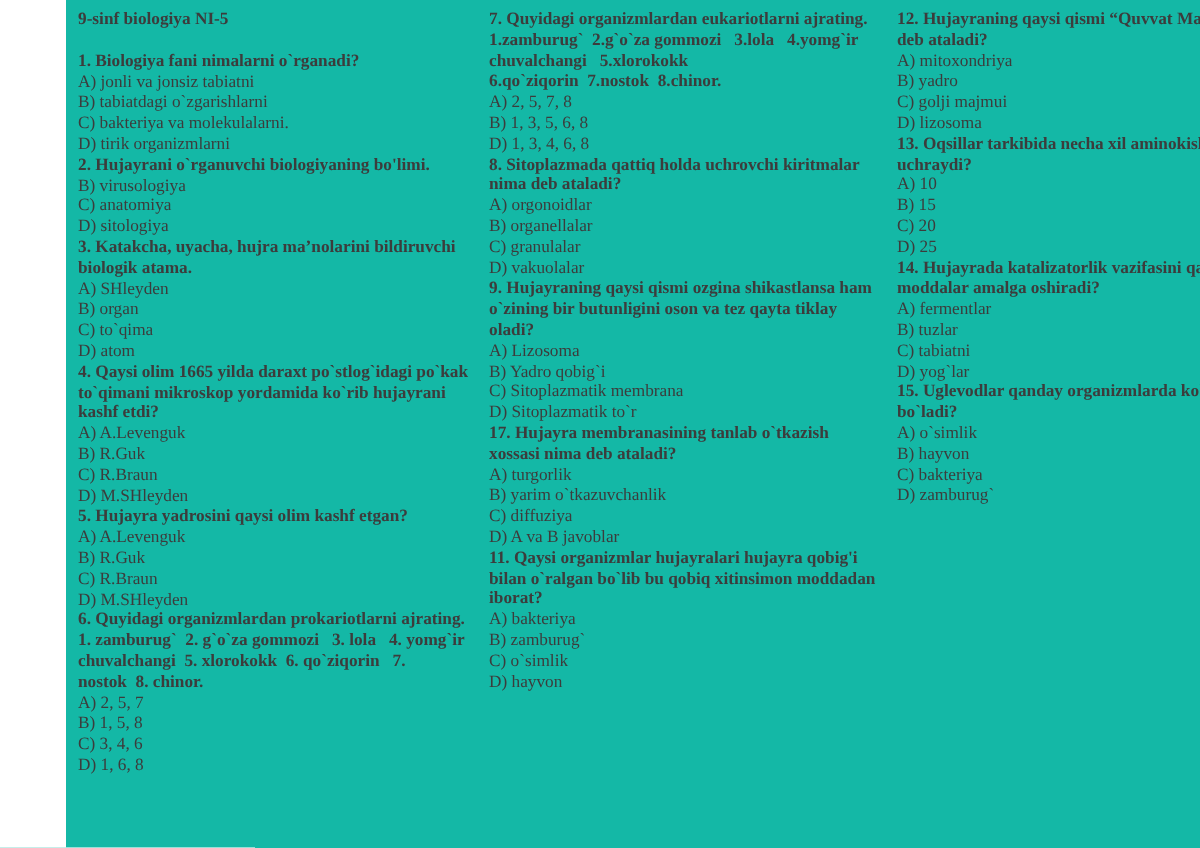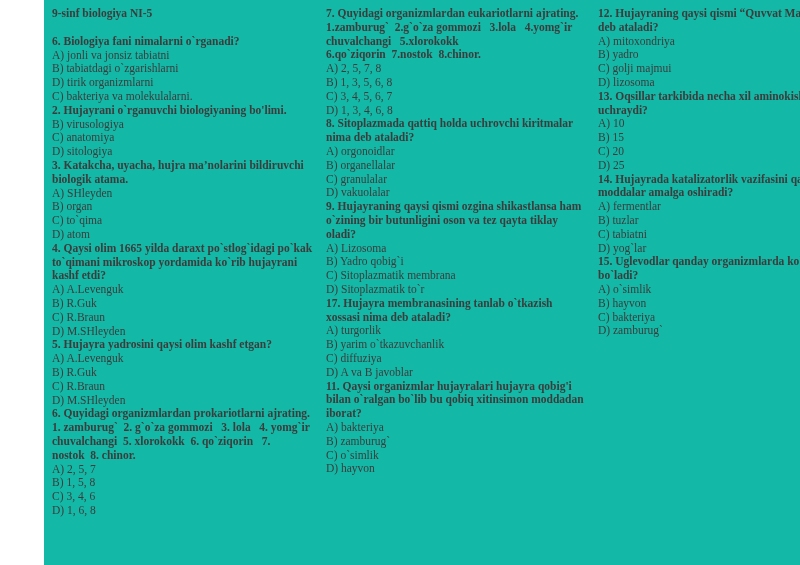--- a/index.html
+++ b/index.html
@@ -43,25 +43,25 @@
     white-space: pre-wrap;
   }
 </style>
 </head>
 <body>
 
 <div class="page">
   <div class="col col-1">
     <div class="doc-title">9-sinf biologiya NI-5</div>
     <div>
-        <div class="question">6. Biologiya fani nimalarni o`rganadi?</div>
+        <div class="question">1. Biologiya fani nimalarni o`rganadi?</div>
         <div class="option">A) jonli va jonsiz tabiatni</div>
         <div class="option">B) tabiatdagi o`zgarishlarni</div>
+        <div class="option">C) bakteriya va molekulalarni.</div>
         <div class="option">D) tirik organizmlarni</div>
-        <div class="option">C) bakteriya va molekulalarni.</div>
         <div class="question">2. Hujayrani o`rganuvchi biologiyaning bo'limi.</div>
         <div class="option">B) virusologiya</div>
         <div class="option">C) anatomiya</div>
         <div class="option">D) sitologiya</div>
         <div class="question">3. Katakcha, uyacha, hujra ma’nolarini bildiruvchi biologik atama.</div>
         <div class="option">A) SHleyden</div>
         <div class="option">B) organ</div>
         <div class="option">C) to`qima</div>
         <div class="option">D) atom</div>
         <div class="question">4. Qaysi olim 1665 yilda daraxt po`stlog`idagi po`kak to`qimani mikroskop yordamida ko`rib hujayrani kashf etdi?</div>
@@ -85,21 +85,20 @@
       </div>
   </div>
   <div class="col col-2">
     <div>
         <div class="question">7. Quyidagi organizmlardan eukariotlarni ajrating.
 1.zamburug`  2.g`o`za gommozi   3.lola   4.yomg`ir
 chuvalchangi   5.xlorokokk
 6.qo`ziqorin  7.nostok  8.chinor.</div>
         <div class="option">A) 2, 5, 7, 8</div>
         <div class="option">B) 1, 3, 5, 6, 8</div>
-        <div class="option">C) 3, 4, 5, 6, 7</div>
         <div class="option">D) 1, 3, 4, 6, 8</div>
         <div class="question">8. Sitoplazmada qattiq holda uchrovchi kiritmalar nima deb ataladi?</div>
         <div class="option">A) orgonoidlar</div>
         <div class="option">B) organellalar</div>
         <div class="option">C) granulalar</div>
         <div class="option">D) vakuolalar</div>
         <div class="question">9. Hujayraning qaysi qismi ozgina shikastlansa ham o`zining bir butunligini oson va tez qayta tiklay oladi?</div>
         <div class="option">A) Lizosoma</div>
         <div class="option">B) Yadro qobig`i</div>
         <div class="option">C) Sitoplazmatik membrana</div>

